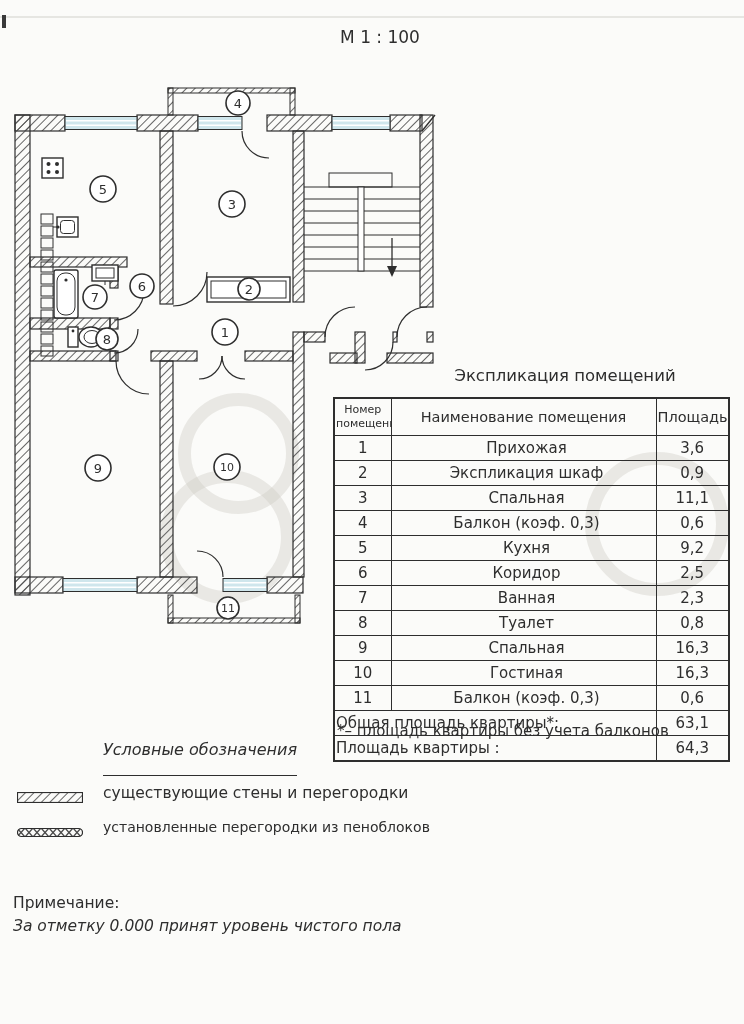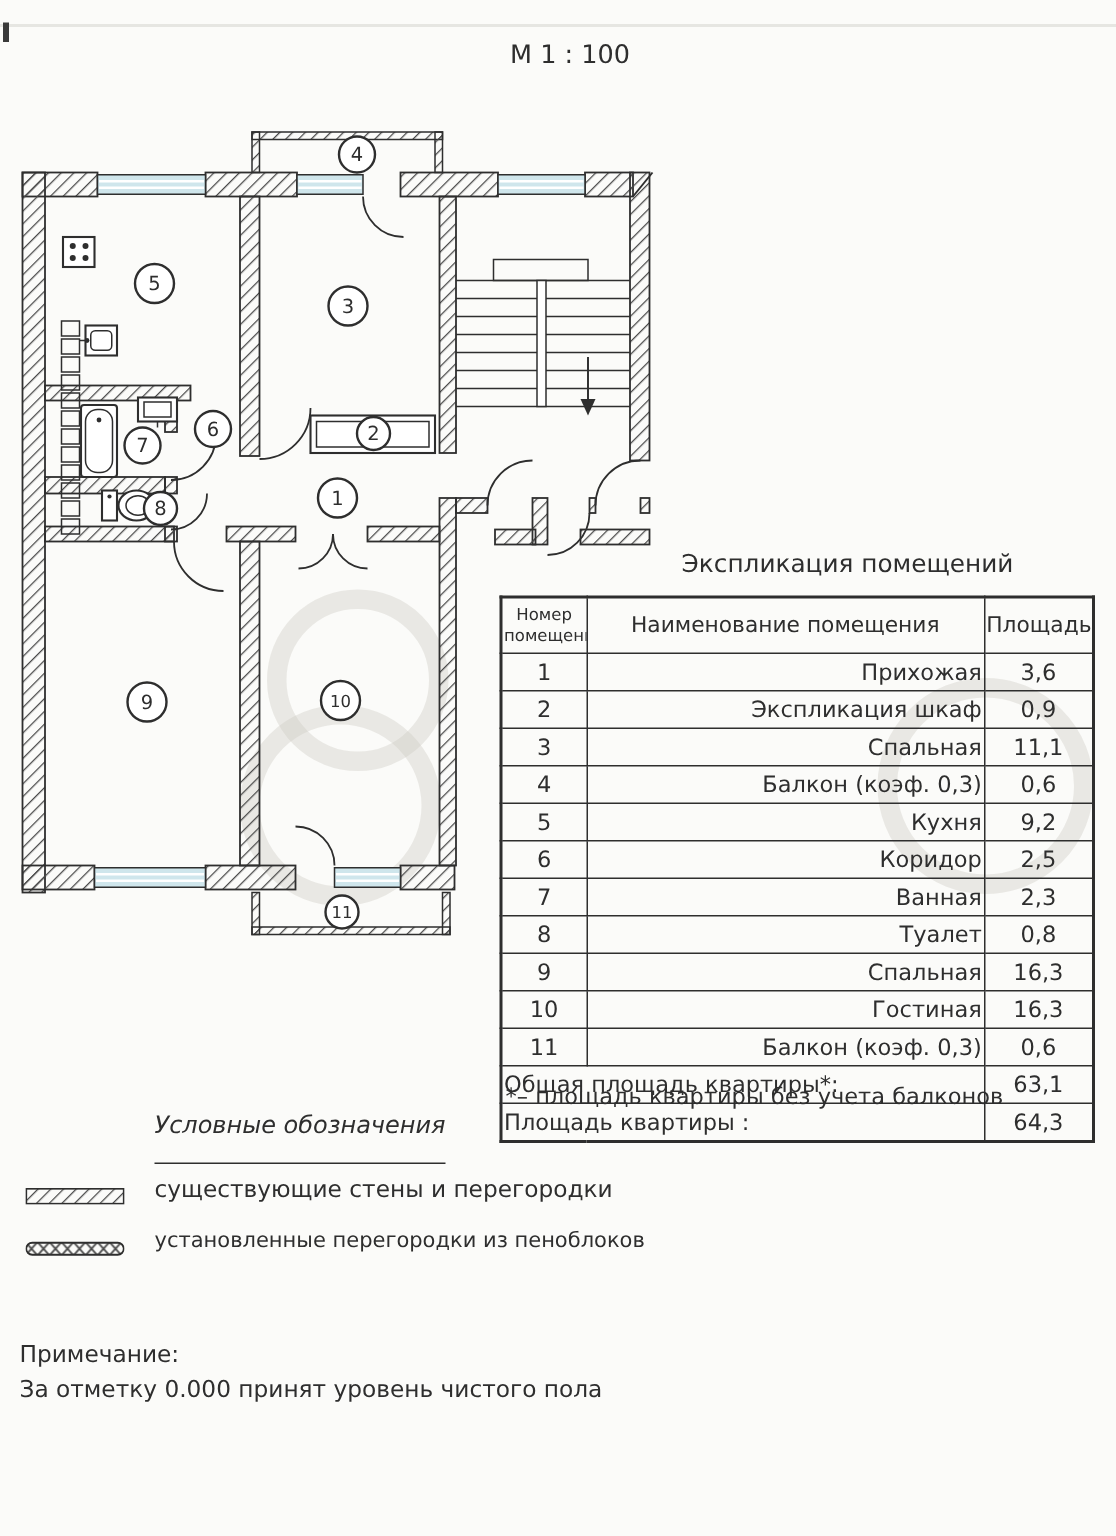--- a/index.html
+++ b/index.html
@@ -19,30 +19,30 @@
   .table-wrap{left:333px;top:366px;width:464px;z-index:1;}
   .table-title{font-size:16.5px;text-align:center;width:100%;}
   table{border-collapse:collapse;table-layout:fixed;width:395px;margin-top:12px;background:transparent;}
   col.c-num{width:57px;} col.c-name{width:265px;} col.c-area{width:73px;}
   th,td{border:1.5px solid #2e2e2e;font-weight:normal;overflow:hidden;white-space:nowrap;}
   table{border:2.5px solid #2e2e2e;}
   th{height:34px;font-size:14.5px;}
   th.h-num{font-size:11px;line-height:1.25;}
   td{height:22px;font-size:15px;}
   td.num,td.area{text-align:center;}
-  td.name{text-align:right;padding-left:7px;}
+  td.name{text-align:center;padding-left:7px;}
   td.sum-label{padding-right:6px;font-size:15px;}
   .footnote{left:337px;top:722px;font-size:15px;z-index:1;}
   .legend-title{left:103px;top:740px;font-size:16px;border-bottom:1.5px solid #2e2e2e;padding-bottom:16px;z-index:1;font-style:italic;}
   .legend-label-1{left:103px;top:784px;font-size:15.5px;z-index:1;}
   .legend-label-2{left:103px;top:819px;font-size:14px;z-index:1;}
   .swatch-1{left:17px;top:788px;z-index:1;}
   .swatch-2{left:17px;top:823px;z-index:1;}
   .note-1{left:13px;top:894px;font-size:15.5px;z-index:1;}
-  .note-2{left:13px;top:917px;font-size:15.5px;z-index:1;}
+  .note-2{left:13px;top:917px;font-size:15.5px;z-index:1;font-style:italic;}
   svg .wall{fill:url(#hatch);stroke:#2e2e2e;stroke-width:1.2;}
   svg .thinwall{fill:url(#hatch);stroke:#2e2e2e;stroke-width:1;}
   svg .win{fill:#cfe6ec;stroke:#2e2e2e;stroke-width:1;}
   svg .winline{stroke:#ffffff;stroke-width:1.6;}
   svg .ln{stroke:#2e2e2e;stroke-width:1.3;fill:none;}
   svg .lnthin{stroke:#2e2e2e;stroke-width:1;fill:none;}
   svg .arc{stroke:#2e2e2e;stroke-width:1.2;fill:none;}
   svg .fix{stroke:#2e2e2e;stroke-width:1.4;fill:#ffffff;}
   svg .fixthin{stroke:#2e2e2e;stroke-width:1;fill:none;}
   svg .roomcircle{fill:#ffffff;stroke:#2e2e2e;stroke-width:1.6;}

